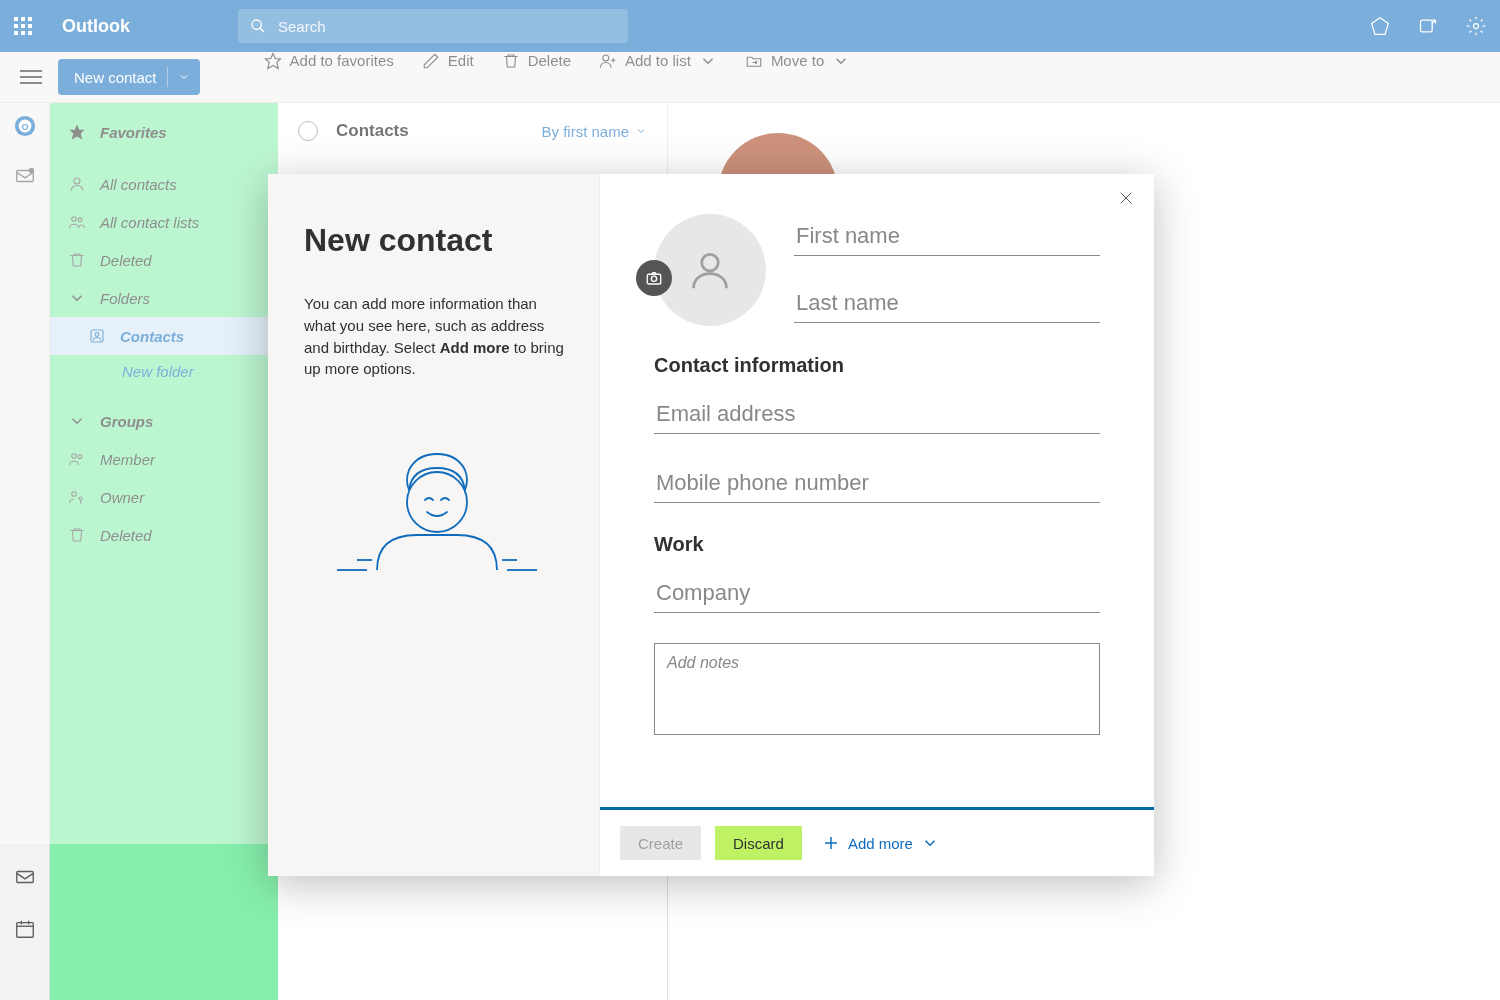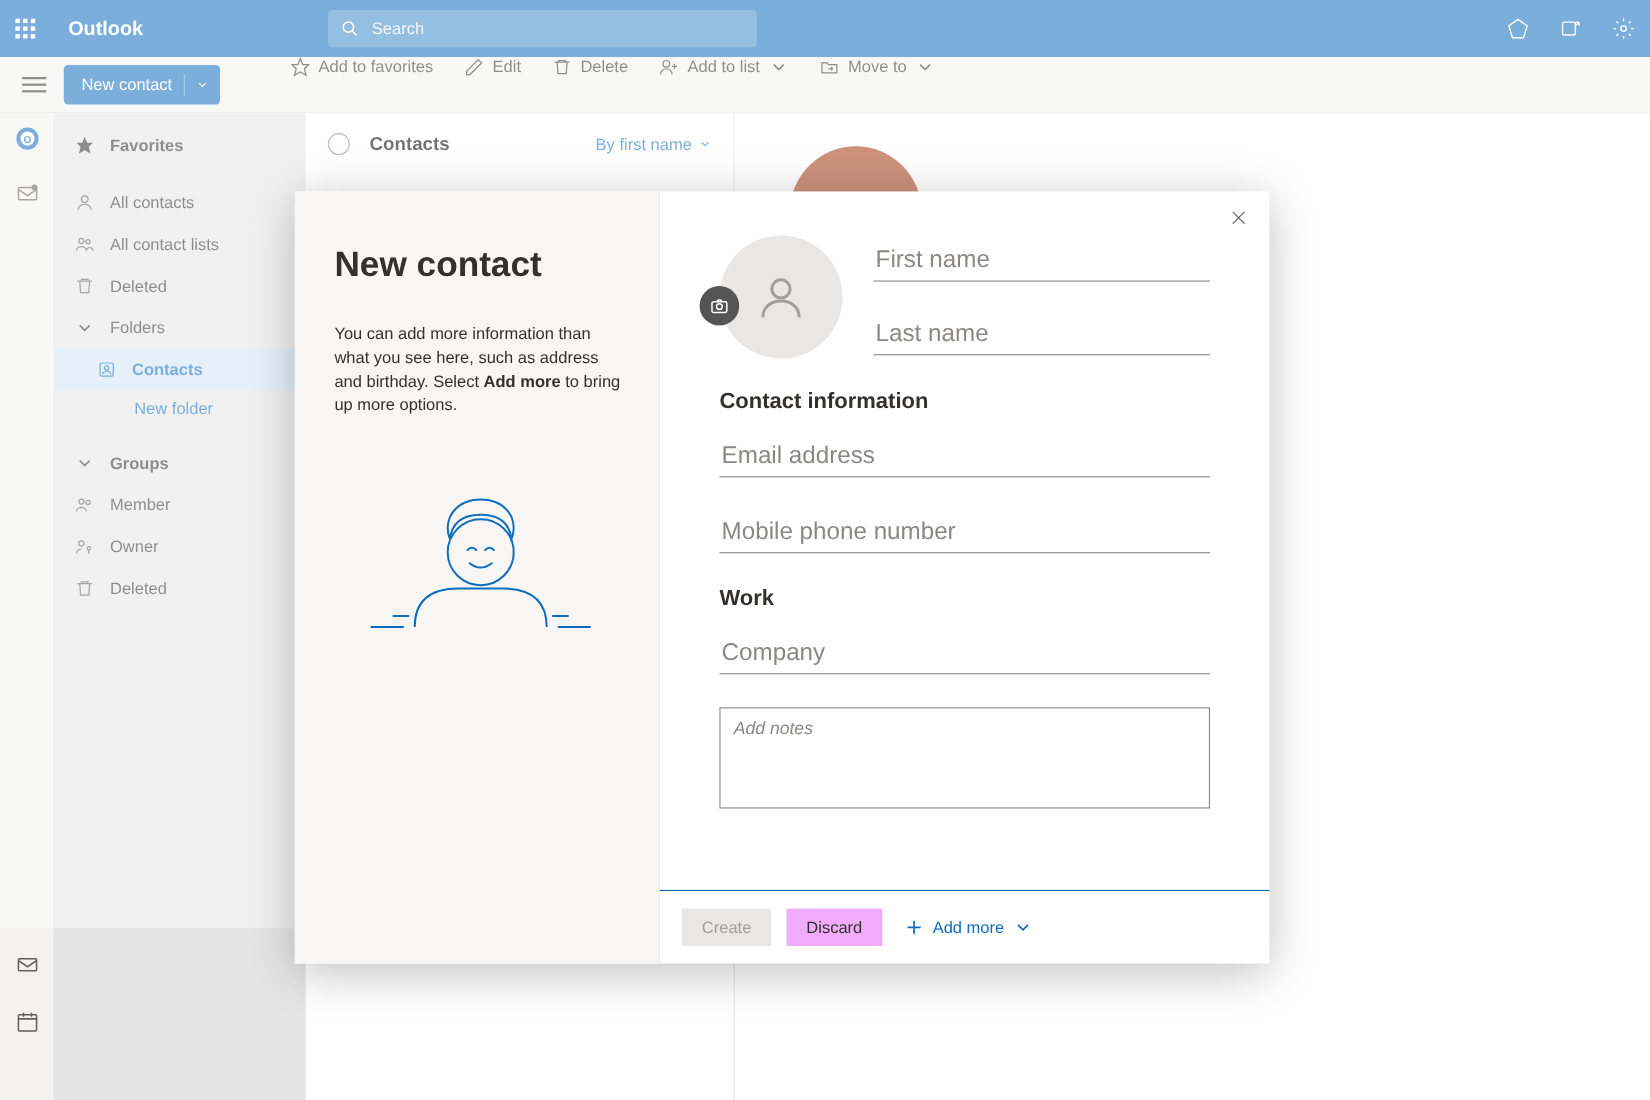--- a/index.html
+++ b/index.html
@@ -4,21 +4,21 @@
 <style>
 * { box-sizing: border-box; margin: 0; padding: 0; font-family: "Segoe UI", -apple-system, sans-serif; }
 html, body { width: 1500px; height: 1000px; overflow: hidden; background: #fff; }
 .app { width: 1500px; height: 844px; position: relative; }
 
 
 .topbar { height: 52px; background: #0f6cbd; display: flex; align-items: center; color: #fff; padding: 0 14px; }
 .waffle { width: 18px; height: 18px; display: grid; grid-template-columns: repeat(3,4px); grid-template-rows: repeat(3,4px); gap: 3px; margin-right: 30px; }
 .waffle span { background: #fff; width: 4px; height: 4px; }
 .app-name { font-size: 18px; font-weight: 600; margin-right: 60px; }
-.searchbox { flex: 0 0 390px; height: 34px; background: #3e8ac8; border-radius: 4px; display: flex; align-items: center; padding: 0 12px; margin-left: 108px; }
+.searchbox { flex: 0 0 390px; height: 34px; background: #3e8ac8; border-radius: 4px; display: flex; align-items: center; padding: 0 12px; margin-left: 48px; }
 .searchbox svg { width: 16px; height: 16px; margin-right: 12px; }
 .searchbox input { background: transparent; border: none; color: #fff; font-size: 15px; outline: none; flex: 1; }
 .searchbox input::placeholder { color: #e6f0fa; }
 .topbar-right { margin-left: auto; display: flex; gap: 28px; align-items: center; }
 .topbar-right svg { width: 20px; height: 20px; }
 
 
 .cmdbar { height: 51px; background: #f3f2f1; display: flex; align-items: center; padding-left: 10px; border-bottom: 1px solid #e1dfdd; }
 .hamburger { width: 22px; margin: 0 10px; cursor: pointer; }
 .hamburger span { display: block; height: 2px; background: #323130; margin: 4px 0; }
@@ -26,21 +26,21 @@
 .newcontact-btn .divider { width: 1px; height: 20px; background: rgba(255,255,255,0.4); }
 .cmd-item { display: flex; align-items: flex-start; gap: 8px; font-size: 15px; color: #323130; padding: 0 14px; height: 51px; cursor: pointer; }
 .cmd-item svg { width: 18px; height: 18px; }
 
 
 .main { display: flex; height: calc(1000px - 103px); }
 .rail { width: 50px; background: #f3f2f1; display: flex; flex-direction: column; align-items: center; padding-top: 12px; gap: 28px; border-right: 1px solid #e1dfdd; position: relative; }
 .rail svg { width: 22px; height: 22px; }
 .rail-bottom { position: absolute; bottom: 60px; display: flex; flex-direction: column; gap: 30px; }
 
-.sidebar { width: 228px; background: #e5e5e5; padding-top: 10px; }
+.sidebar { width: 228px; background: #86efac; padding-top: 10px; font-style: italic; }
 .side-item { display: flex; align-items: center; gap: 14px; padding: 10px 18px; font-size: 15px; color: #323130; cursor: pointer; }
 .side-item.bold { font-weight: 600; }
 .side-item.sub { padding-left: 38px; }
 .side-item.selected { background: #cfe4f5; color: #0f6cbd; font-weight: 600; }
 .side-item svg { width: 18px; height: 18px; flex-shrink: 0; }
 .side-newfolder { color: #0f6cbd; padding-left: 72px; font-size: 15px; padding-top: 8px; padding-bottom: 8px; cursor: pointer; }
 .side-spacer { height: 14px; }
 
 .listcol { width: 390px; background: #fff; border-right: 1px solid #e1dfdd; }
 .listhead { display: flex; align-items: center; padding: 18px 20px; gap: 18px; }
@@ -70,22 +70,22 @@
 .camera-badge { position: absolute; left: -18px; bottom: 30px; width: 36px; height: 36px; border-radius: 50%; background: #555; display: flex; align-items: center; justify-content: center; }
 .camera-badge svg { width: 18px; height: 18px; color: #fff; }
 .name-fields { flex: 1; display: flex; flex-direction: column; gap: 28px; }
 .uinput { border: none; border-bottom: 1.5px solid #8a8886; font-size: 22px; padding: 6px 2px; outline: none; width: 100%; color: #323130; }
 .uinput::placeholder { color: #8a8886; }
 .sect-title { font-size: 20px; font-weight: 600; margin: 22px 0 18px; color: #323130; }
 .gap-field { margin-bottom: 30px; }
 .notes-box { width: 100%; height: 92px; border: 1.5px solid #8a8886; padding: 10px 12px; font-size: 16px; font-family: inherit; resize: none; outline: none; font-style: italic; }
 .notes-box::placeholder { color: #8a8886; }
 
-.modal-footer { border-top: 1px solid #0369a1; padding: 16px 20px; display: flex; align-items: center; gap: 14px; }
-.btn { height: 34px; padding: 0 18px; font-size: 15px; border: none; cursor: pointer; background: #f0abfc; color: #323130; }
+.modal-footer { border-top: 3px solid #0369a1; padding: 16px 20px; display: flex; align-items: center; gap: 14px; }
+.btn { height: 34px; padding: 0 18px; font-size: 15px; border: none; cursor: pointer; background: #bef264; color: #323130; }
 .btn.disabled { background: #e8e7e6; color: #a19f9d; cursor: default; }
 .addmore { color: #0f6cbd; display: flex; align-items: center; gap: 8px; font-size: 15px; margin-left: 6px; cursor: pointer; }
 .addmore svg { width: 18px; height: 18px; }
 
 .chev { width: 12px; height: 12px; }
 </style>
 </head>
 <body>
 
 <div class="app">

